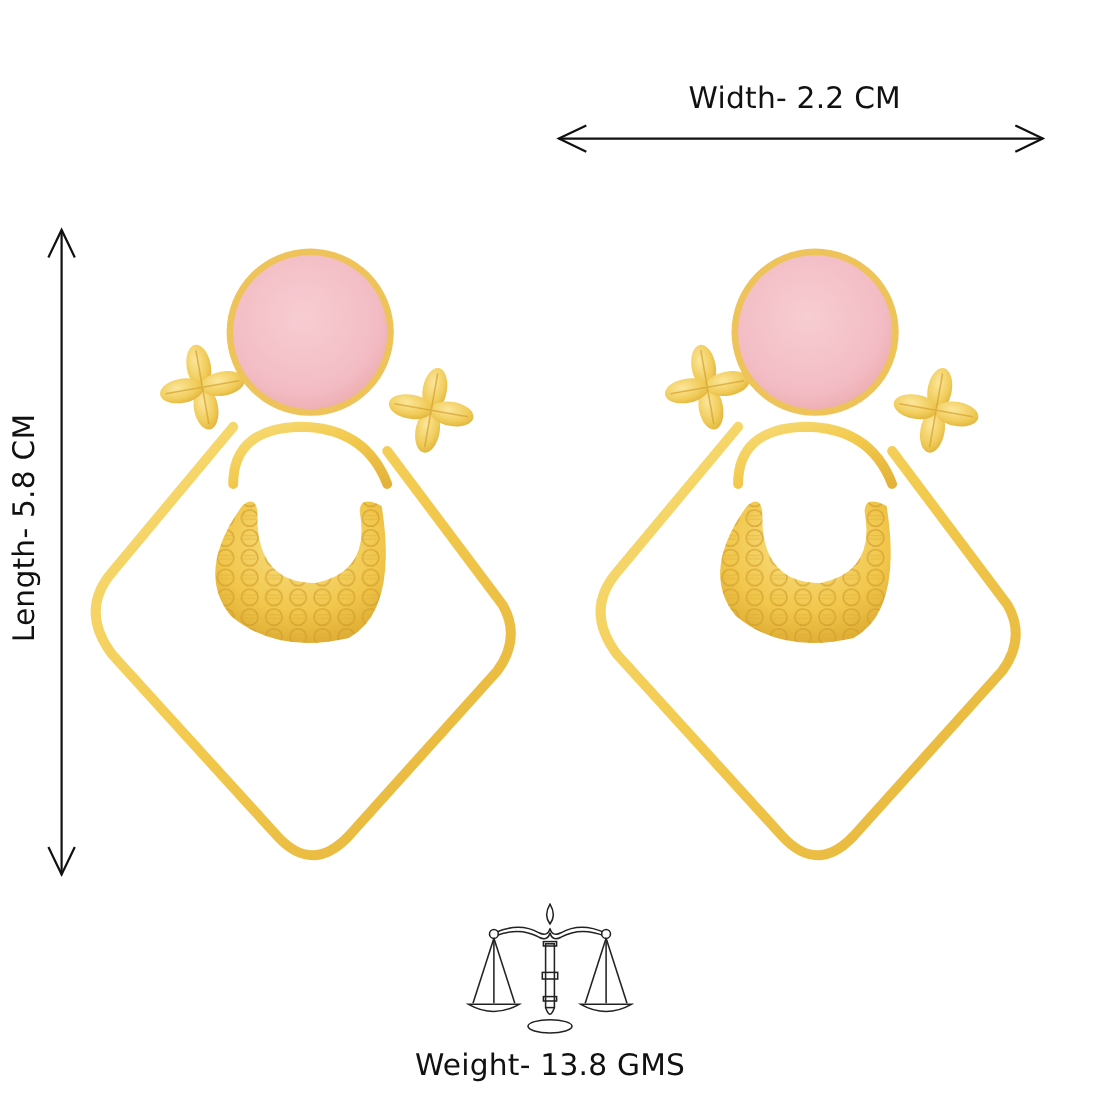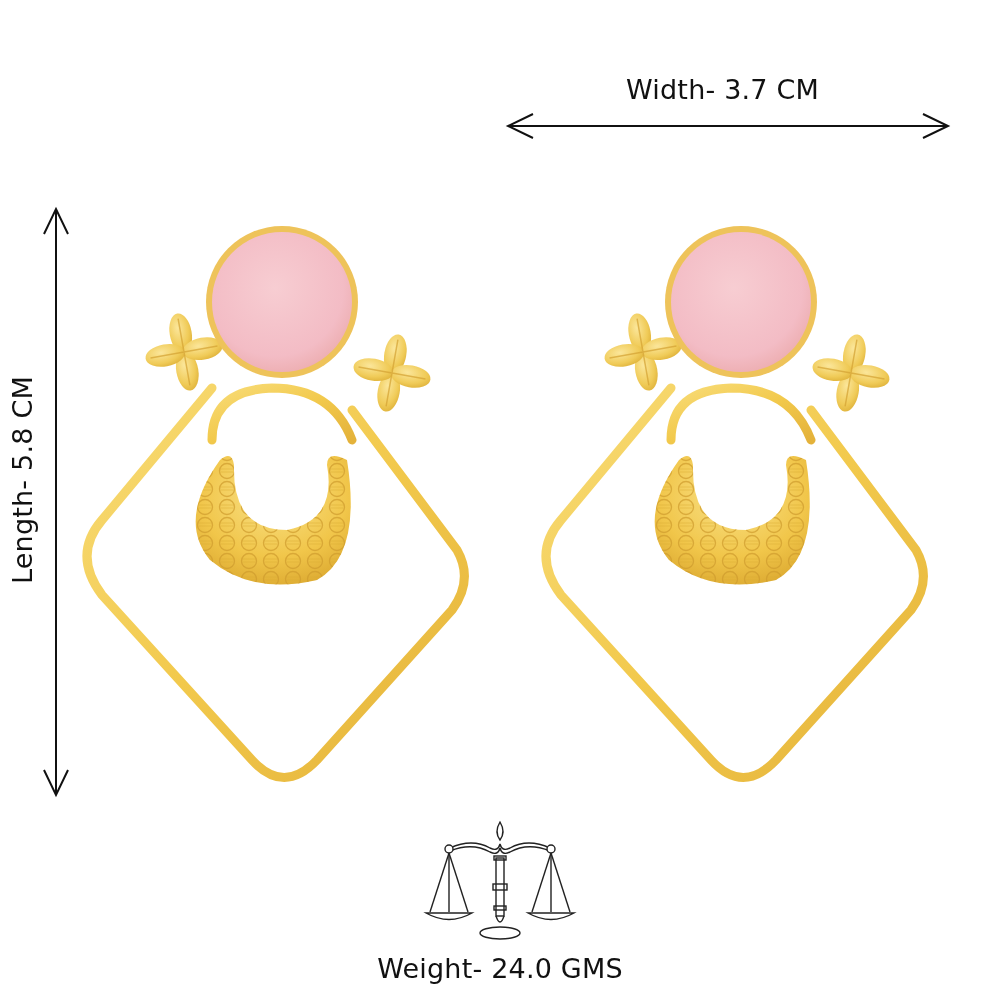--- a/index.html
+++ b/index.html
@@ -59,21 +59,21 @@
     }
   </style>
 </head>
 <body>
 
 <svg class="arrow-svg" style="left:505px; top:112px;" width="446" height="28" viewBox="0 0 446 28">
   <line x1="3" y1="14" x2="443" y2="14" stroke="#111" stroke-width="2"></line>
   <polyline points="28,2 3,14 28,26" fill="none" stroke="#111" stroke-width="2"></polyline>
   <polyline points="418,2 443,14 418,26" fill="none" stroke="#111" stroke-width="2"></polyline>
 </svg>
-<div id="width-label" class="label">Width- 3.7 CM</div>
+<div id="width-label" class="label">Width- 2.2 CM</div>
 
 <svg class="arrow-svg" style="left:41px; top:206px;" width="30" height="592" viewBox="0 0 30 592">
   <line x1="15" y1="3" x2="15" y2="589" stroke="#111" stroke-width="2"></line>
   <polyline points="3,28 15,3 27,28" fill="none" stroke="#111" stroke-width="2"></polyline>
   <polyline points="3,564 15,589 27,564" fill="none" stroke="#111" stroke-width="2"></polyline>
 </svg>
 <div id="length-label" class="label">Length- 5.8 CM</div>
 
 <svg width="0" height="0" style="position:absolute">
   <defs>
@@ -161,13 +161,13 @@
     <line x1="27" y1="35" x2="27" y2="94"></line>
     <line x1="27" y1="35" x2="46" y2="94"></line>
     <path d="M4,95 Q27,108 50,95 Z"></path>
 
     <line x1="129" y1="35" x2="110" y2="94"></line>
     <line x1="129" y1="35" x2="129" y2="94"></line>
     <line x1="129" y1="35" x2="148" y2="94"></line>
     <path d="M106,95 Q129,108 152,95 Z"></path>
   </g>
 </svg>
-<div id="weight-label" class="label">Weight- 24.0 GMS</div>
+<div id="weight-label" class="label">Weight- 13.8 GMS</div>
 
 </body></html>

